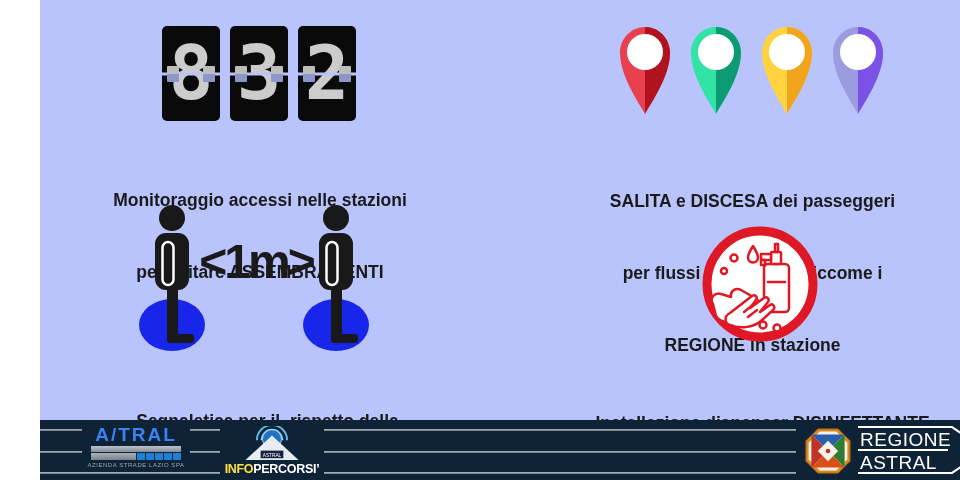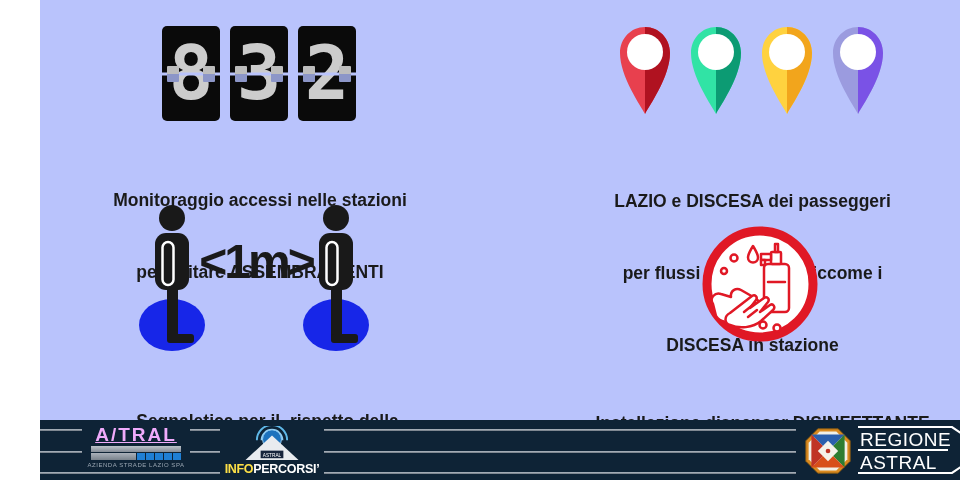--- a/index.html
+++ b/index.html
@@ -56,21 +56,21 @@
   
   .footer{position:absolute;left:0;top:420px;width:960px;height:60px;background:var(--footer-bg,#0e2336);}
   .road-line{position:absolute;left:0;width:960px;height:2px;
     background:linear-gradient(#b3bcc6,#6d7680);}
   .road-line.r1{top:9px;} .road-line.r2{top:31px;} .road-line.r3{top:52px;}
   .astral{
     position:absolute;left:42px;top:4px;width:100px;padding:0 4px;
     background:var(--footer-bg,#0e2336);
     display:flex;flex-direction:column;align-items:center;
   }
-  .astral-name{color:#f0abfc;font-weight:700;font-size:19px;line-height:21px;letter-spacing:2px;text-decoration:underline;}
+  .astral-name{color:#3b82f6;font-weight:700;font-size:19px;line-height:21px;letter-spacing:2px;}
   .astral-bar1{width:90px;height:6px;margin-top:1px;background:linear-gradient(#bcc3cb,#848c96);}
   .astral-bar2{width:90px;height:7px;margin-top:1px;display:flex;gap:1px;}
   .astral-bar2 .seg-gray{flex:1;background:linear-gradient(#aab1ba,#79828c);}
   .astral-bar2 .sq{width:8px;height:7px;background:#1f7fd4;}
   .astral-tagline{margin-top:2px;font-size:6px;letter-spacing:.55px;color:#9aa6b2;white-space:nowrap;}
   .infomob{
     position:absolute;left:180px;top:6px;width:104px;
     background:var(--footer-bg,#0e2336);
     display:flex;flex-direction:column;align-items:center;
   }
@@ -134,23 +134,23 @@
       <circle cx="30" cy="30" r="18" fill="#ffffff"></circle>
     </svg>
     <svg class="pin" viewBox="0 0 60 93">
       <path class="pin-base" fill="#9b9bdf" d="M30 92 C26 84 5 55 5 31 C5 16.5 16 5 30 5 C44 5 55 16.5 55 31 C55 55 34 84 30 92 Z"></path>
       <path class="pin-shade" fill="#7a52e6" clip-path="url(#pinRight)" d="M30 92 C26 84 5 55 5 31 C5 16.5 16 5 30 5 C44 5 55 16.5 55 31 C55 55 34 84 30 92 Z"></path>
       <circle cx="30" cy="30" r="18" fill="#ffffff"></circle>
     </svg>
   </div>
 
   <div class="caption cap-flows">
-    <div>LAZIO e DISCESA dei passeggeri</div>
+    <div>SALITA e DISCESA dei passeggeri</div>
     <div>per flussi separati, cosiccome i</div>
-    <div>DISCESA in stazione</div>
+    <div>REGIONE in stazione</div>
   </div>
 
   <svg class="person p1" viewBox="0 0 72 148">
     <ellipse cx="33" cy="121" rx="33" ry="26" fill="var(--stand-blue,#1726e8)"></ellipse>
     <circle cx="33" cy="14" r="13" fill="#191919"></circle>
     <rect x="16" y="29" width="34" height="57" rx="11" fill="#191919"></rect>
     <rect x="23.5" y="38" width="11" height="43" rx="5.5" fill="none" stroke="#ffffff" stroke-width="2.5"></rect>
     <rect x="28" y="84" width="11" height="52" fill="#191919"></rect>
     <rect x="28" y="130" width="27" height="9" rx="3" fill="#191919"></rect>
   </svg>

